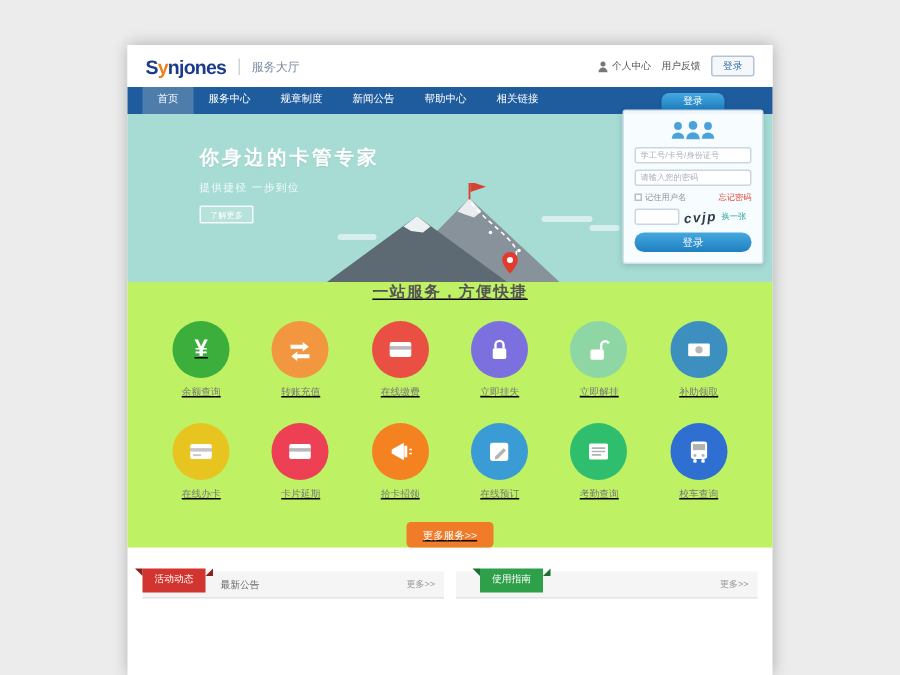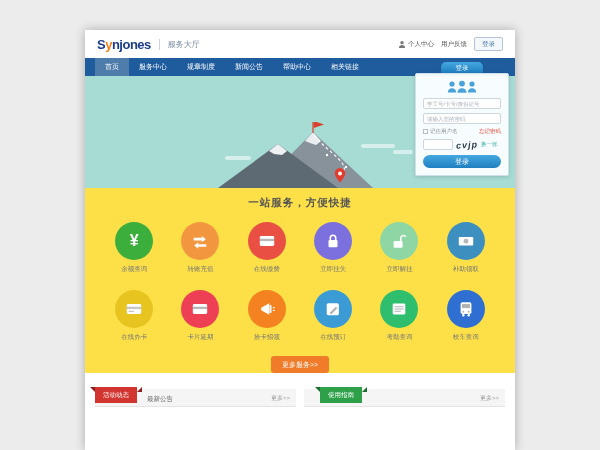--- a/index.html
+++ b/index.html
@@ -56,21 +56,21 @@
   .forgot { color:#e04a3a; margin-left:auto; cursor:pointer; }
   .captcha-row { display:flex; align-items:center; gap:3px; }
   .captcha-row input { width:30px !important; }
   .captcha-img { font-size:9px; font-style:italic; font-weight:bold; color:#2d3a4a;
                  letter-spacing:1px; transform:rotate(-4deg); cursor:pointer; }
   .captcha-refresh { font-size:5.5px; color:#2fa7a0; cursor:pointer; }
   .login-btn { height:13px; border:none; border-radius:7px; color:#fff; font-size:7px; cursor:pointer;
                background:linear-gradient(#45a8e0,#1f7fc0); margin-top:1px; }
 
   
-  .services { padding-top:8px; background:#fde047; }
+  .services { background:#bef264;text-decoration:underline; }
   .sec-title { text-align:center; font-size:10.5px; color:#555; font-weight:bold; letter-spacing:1px; }
   .svc-grid { display:grid; grid-template-columns:repeat(6,1fr); row-gap:16px;
               margin:12px 16px 0; }
   .svc { display:flex; flex-direction:column; align-items:center; cursor:pointer; }
   .circle { width:38px; height:38px; border-radius:50%; display:flex; align-items:center;
             justify-content:center; color:#fff; }
   .circle .glyph { font-size:16px; font-weight:bold; color:#fff; line-height:1; }
   .svc-label { font-size:6.5px; color:#777; margin-top:5px; }
   .more-btn { display:block; margin:14px auto 0; background:#f07b28; color:#fff; border:none;
               font-size:7px; padding:3.5px 11px; border-radius:3px; cursor:pointer; }
@@ -124,20 +124,25 @@
   <div class="nav">
     <div class="nav-item active">首页</div>
     <div class="nav-item">服务中心</div>
     <div class="nav-item">规章制度</div>
     <div class="nav-item">新闻公告</div>
     <div class="nav-item">帮助中心</div>
     <div class="nav-item">相关链接</div>
   </div>
 
   <div class="banner">
+    <div class="hero">
+      <div class="hero-title">你身边的卡管专家</div>
+      <div class="hero-sub">提供捷径 一步到位</div>
+      <span class="hero-btn">了解更多</span>
+    </div>
     <div class="cloud c1"></div>
     <div class="cloud c2"></div>
     <div class="cloud c3"></div>
     <svg class="mtn" width="190" height="66" viewBox="0 0 190 66">
       <polygon points="55,66 110,10 170,66" fill="#87929b"></polygon>
       <polygon points="102,19 110,10 118,19 113,23 107,21" fill="#e9edf0"></polygon>
       <polygon points="15,66 75,22 135,66" fill="#5e6a73"></polygon>
       <polygon points="66,29 75,22 84,29 79,33 71,32" fill="#eef1f3"></polygon>
       <rect x="109.4" y="-1" width="1.2" height="12" fill="#d8412f"></rect>
       <polygon points="110.6,-1 121,2.5 110.6,6" fill="#d8412f"></polygon>

